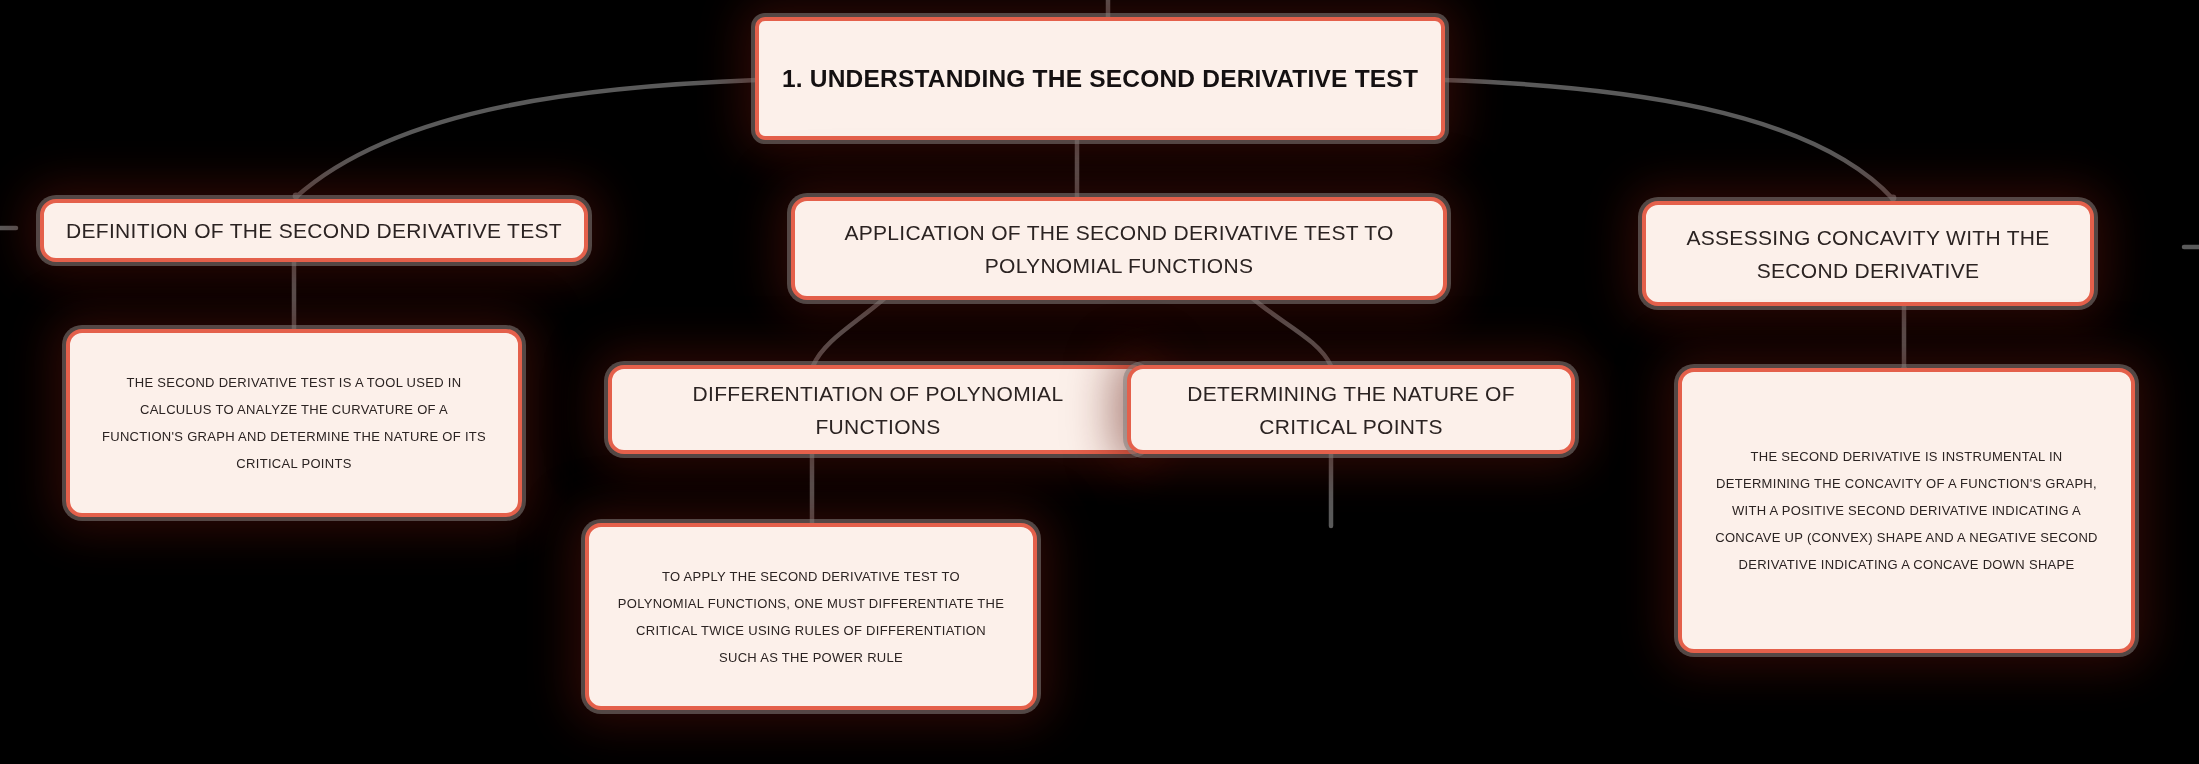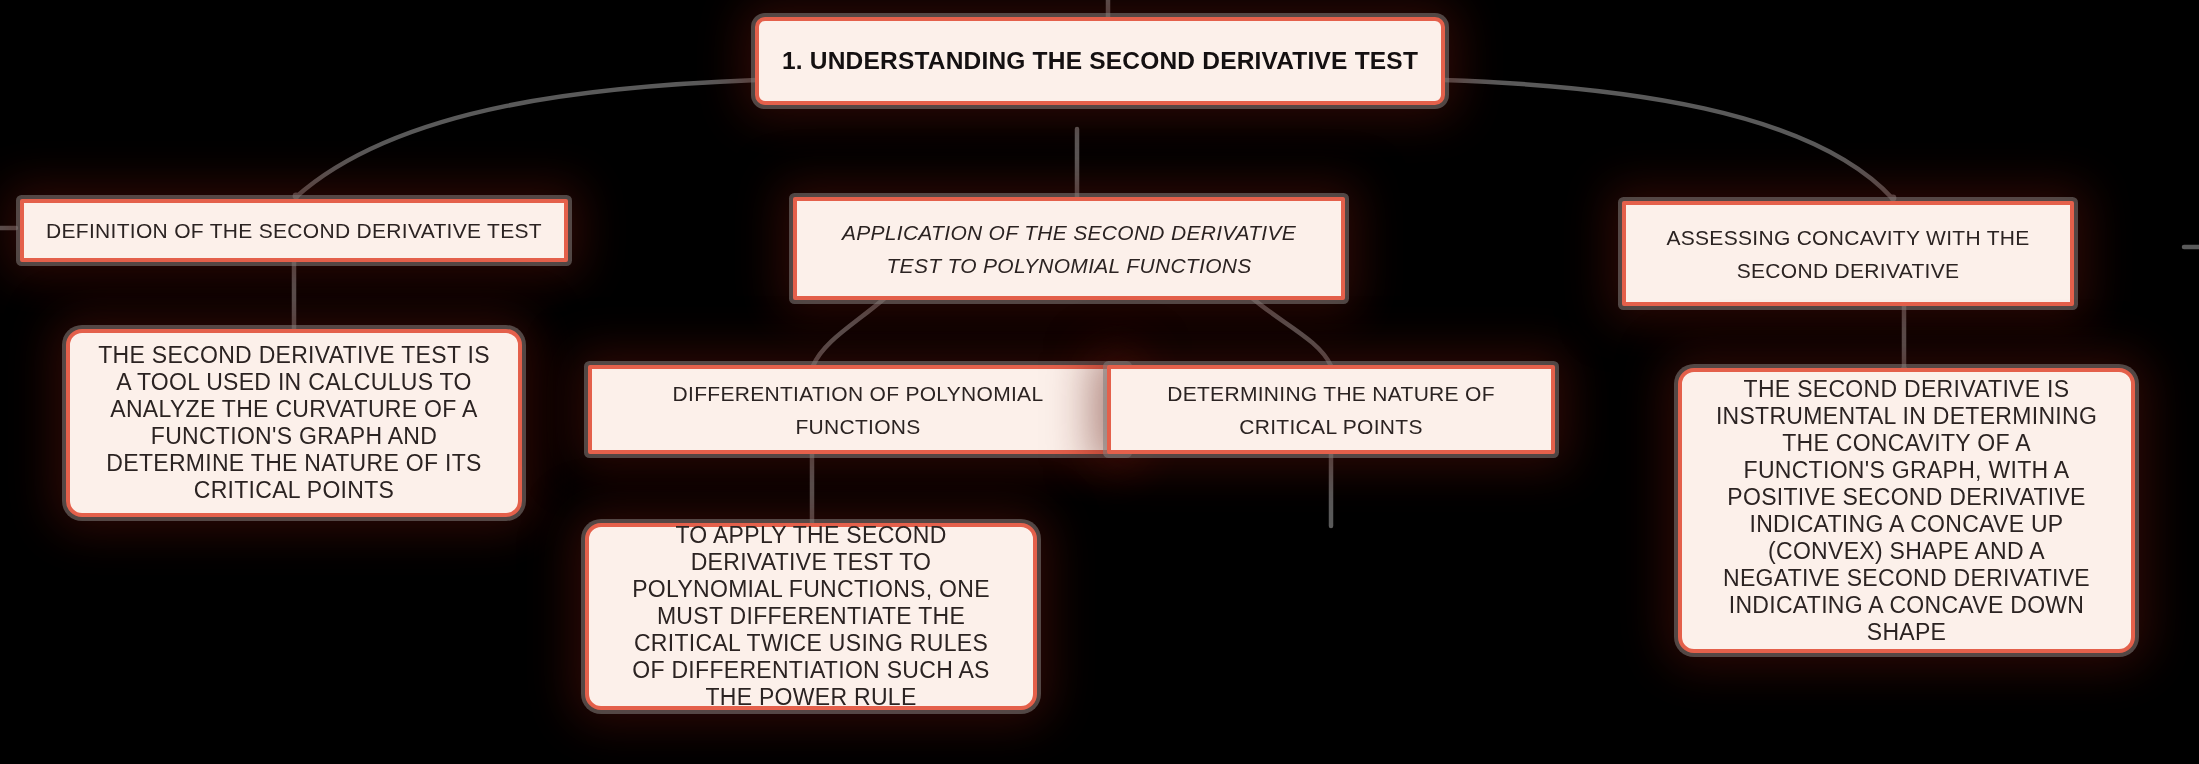--- a/index.html
+++ b/index.html
@@ -18,30 +18,30 @@
     background:#fcf0ea;
     border:4px solid #e4604b;
     display:flex;align-items:center;justify-content:center;
     text-align:center;
     color:#2b2322;
     box-shadow:0 0 0 4px rgba(130,126,124,0.55), 0 0 46px 14px rgba(90,18,9,0.5);
   }
   .box .txt{width:100%;padding:0 22px;letter-spacing:0.3px;}
   .title-box{border-radius:10px;}
   .title-box .txt{font-weight:bold;font-size:24.5px;color:#141011;letter-spacing:0.2px;}
-  .label-box{border-radius:2px;}
+  .label-box{border-radius:16px;margin-left:20px;}
   .label-box .txt{font-size:21px;line-height:33px;}
   .leaf-box{border-radius:16px;}
-  .leaf-box .txt{font-size:23px;line-height:27px;padding:0 28px;}
+  .leaf-box .txt{font-size:13px;line-height:27px;padding:0 28px;}
 
   
-  #n-root   {left:755px;  top:17px;  width:690px; height:88px;}
+  #n-root   {left:755px;  top:17px;  width:690px; height:123px;}
   #n-def    {left:20px;   top:199px; width:548px; height:63px;}
   #n-def-d  {left:66px;   top:329px; width:456px; height:188px;}
-  #n-app    {left:793px;  top:197px; width:552px; height:103px;font-style:italic;}
+  #n-app    {left:771px;  top:197px; width:656px; height:103px;}
   #n-diff   {left:588px;  top:365px; width:540px; height:89px;}
   #n-crit   {left:1107px; top:365px; width:448px; height:89px;}
   #n-diff-d {left:585px;  top:523px; width:452px; height:187px;}
   #n-crit-d {left:1107px; top:523px; width:452px; height:218px;}
   #n-asse   {left:1622px; top:201px; width:452px; height:105px;}
   #n-asse-d {left:1678px; top:368px; width:457px; height:285px;}
 </style>
 </head>
 <body>
 

